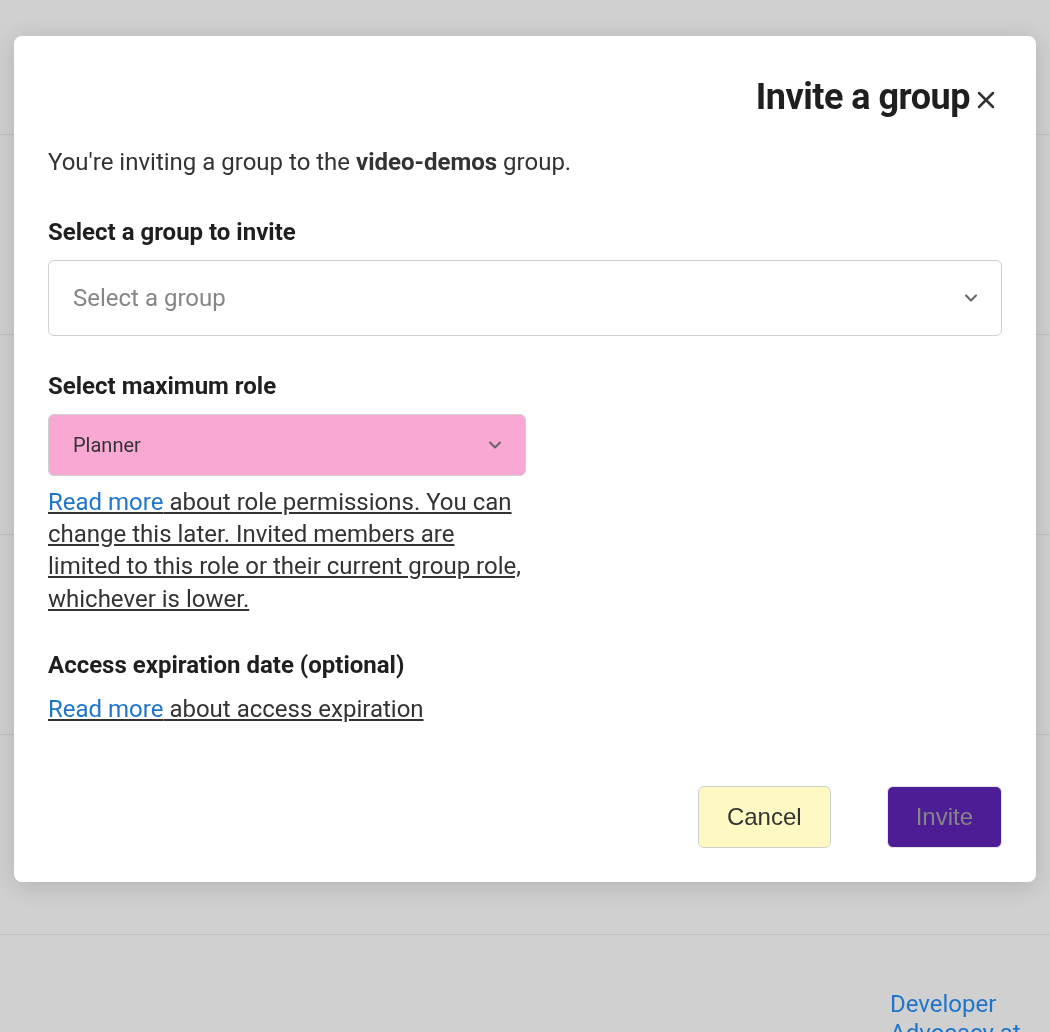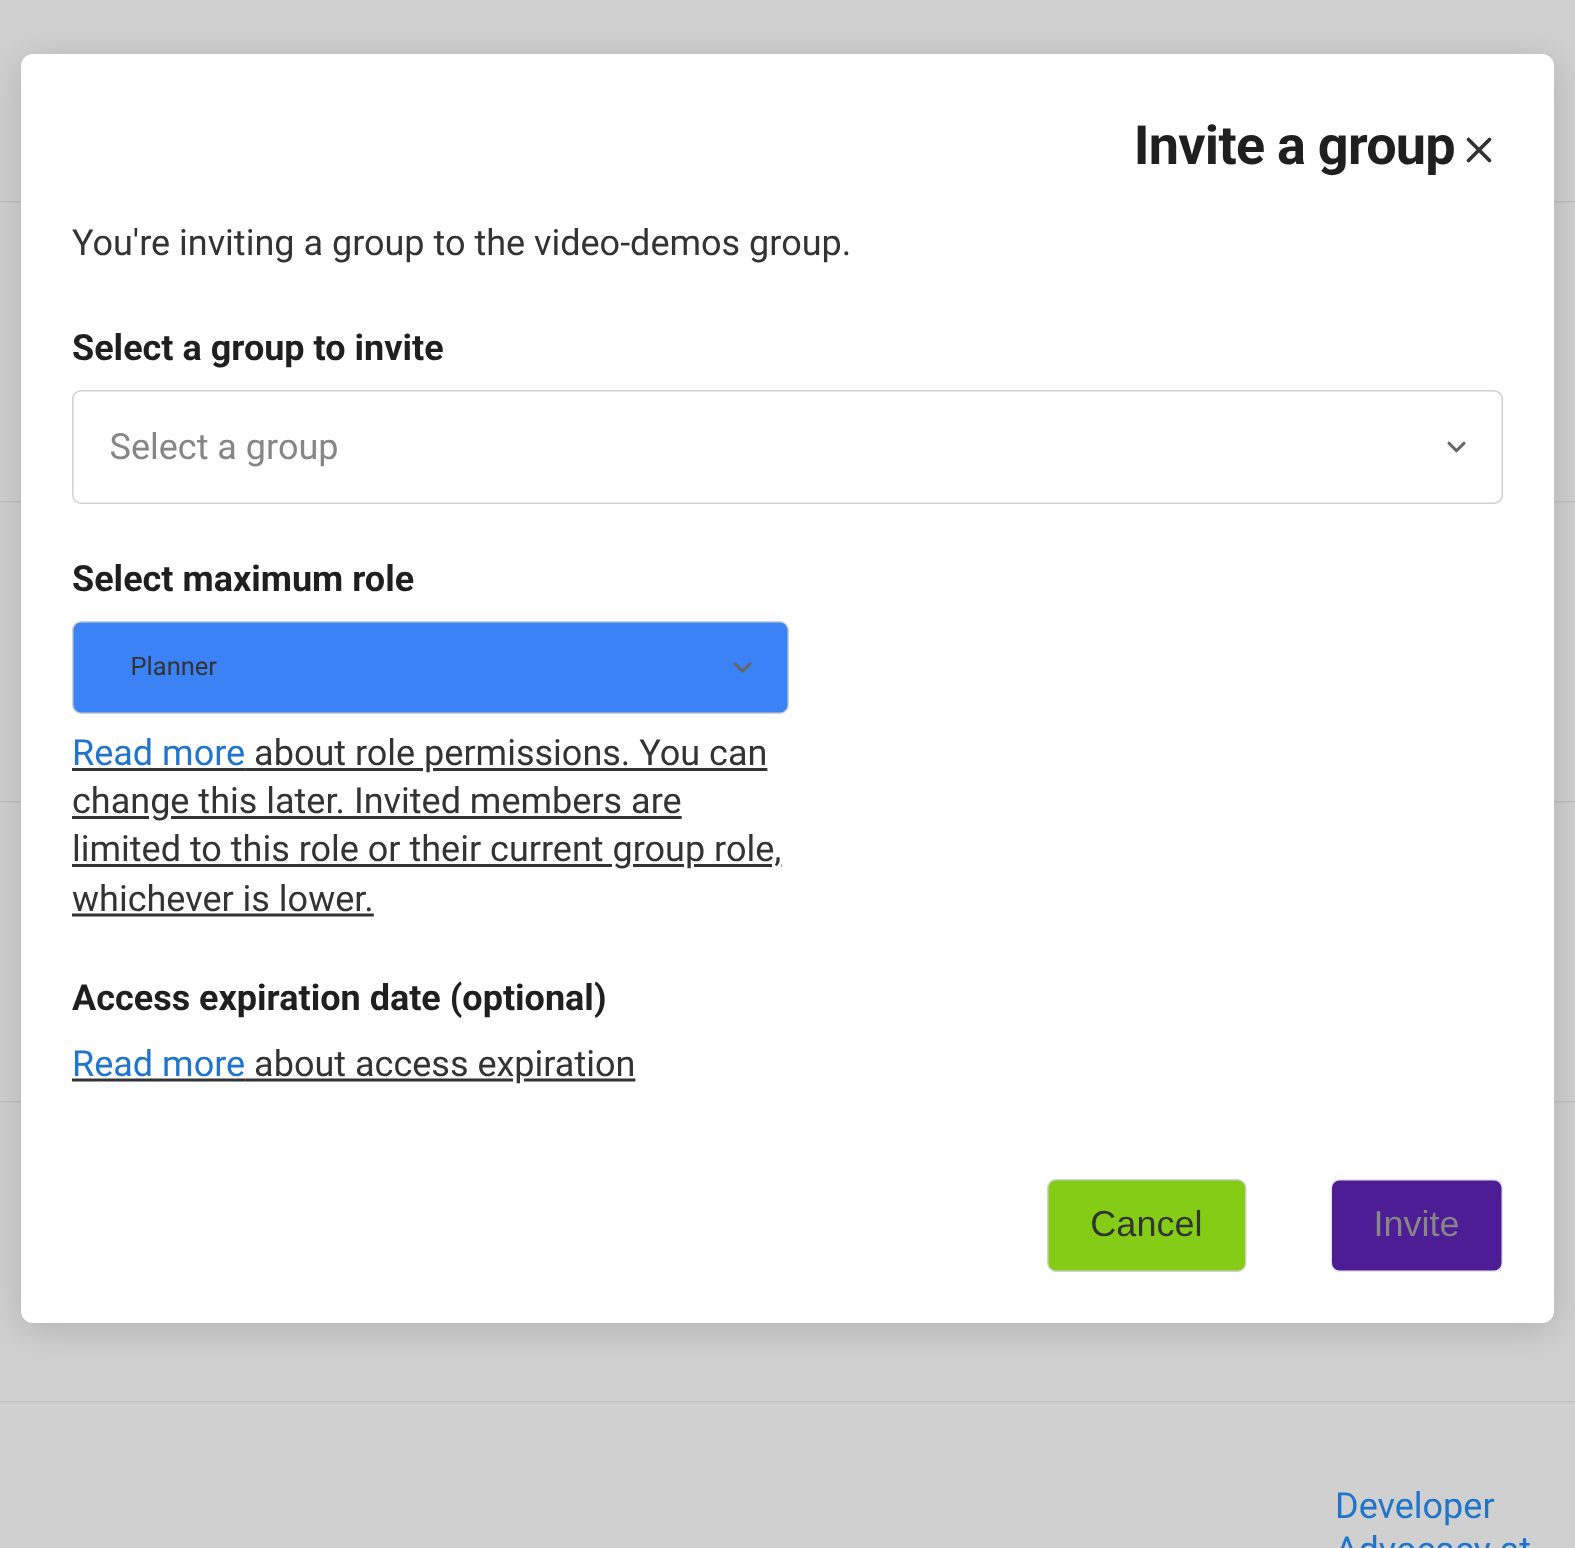--- a/index.html
+++ b/index.html
@@ -53,21 +53,21 @@
       width: 24px;
       height: 24px;
     }
     .subtitle {
       font-size: 24px;
       color: #333;
       margin-bottom: 38px;
       line-height: 1.4;
     }
     .subtitle strong {
-      font-weight: 400;
+      font-weight: 700;
     }
     .field-label {
       font-size: 24px;
       font-weight: 700;
       color: #1f1f1f;
       margin-bottom: 14px;
       display: block;
     }
     .select-full {
       width: 100%;
@@ -82,24 +82,24 @@
       display: flex;
       align-items: center;
       justify-content: space-between;
       position: relative;
     }
     .select-narrow {
       width: 478px;
       height: 62px;
       border: 1px solid #d0d0d0;
       border-radius: 6px;
-      padding: 0 50px 0 38px;
-      font-size: 17px;
-      color: #333;
-      background: #3b82f6;
+      padding: 0 50px 0 24px;
+      font-size: 20px;
+      color: #333;
+      background: #f9a8d4;
       cursor: pointer;
       display: flex;
       align-items: center;
       justify-content: space-between;
       position: relative;
     }
     .chevron-abs {
       position: absolute;
       right: 20px;
       top: 50%;
@@ -154,21 +154,21 @@
       padding: 0 28px;
       border-radius: 6px;
       font-size: 24px;
       font-weight: 400;
       cursor: pointer;
       display: flex;
       align-items: center;
       justify-content: center;
     }
     .btn-cancel {
-      background: #84cc16;
+      background: #fef9c3;
       border: 1px solid #d0d0d0;
       color: #333;
       margin-left: 16px;
     }
     .btn-invite {
       background: #4c1d95;
       border: 1px solid #e5e5e5;
       color: #868686;
       margin-left: 40px;
     }

